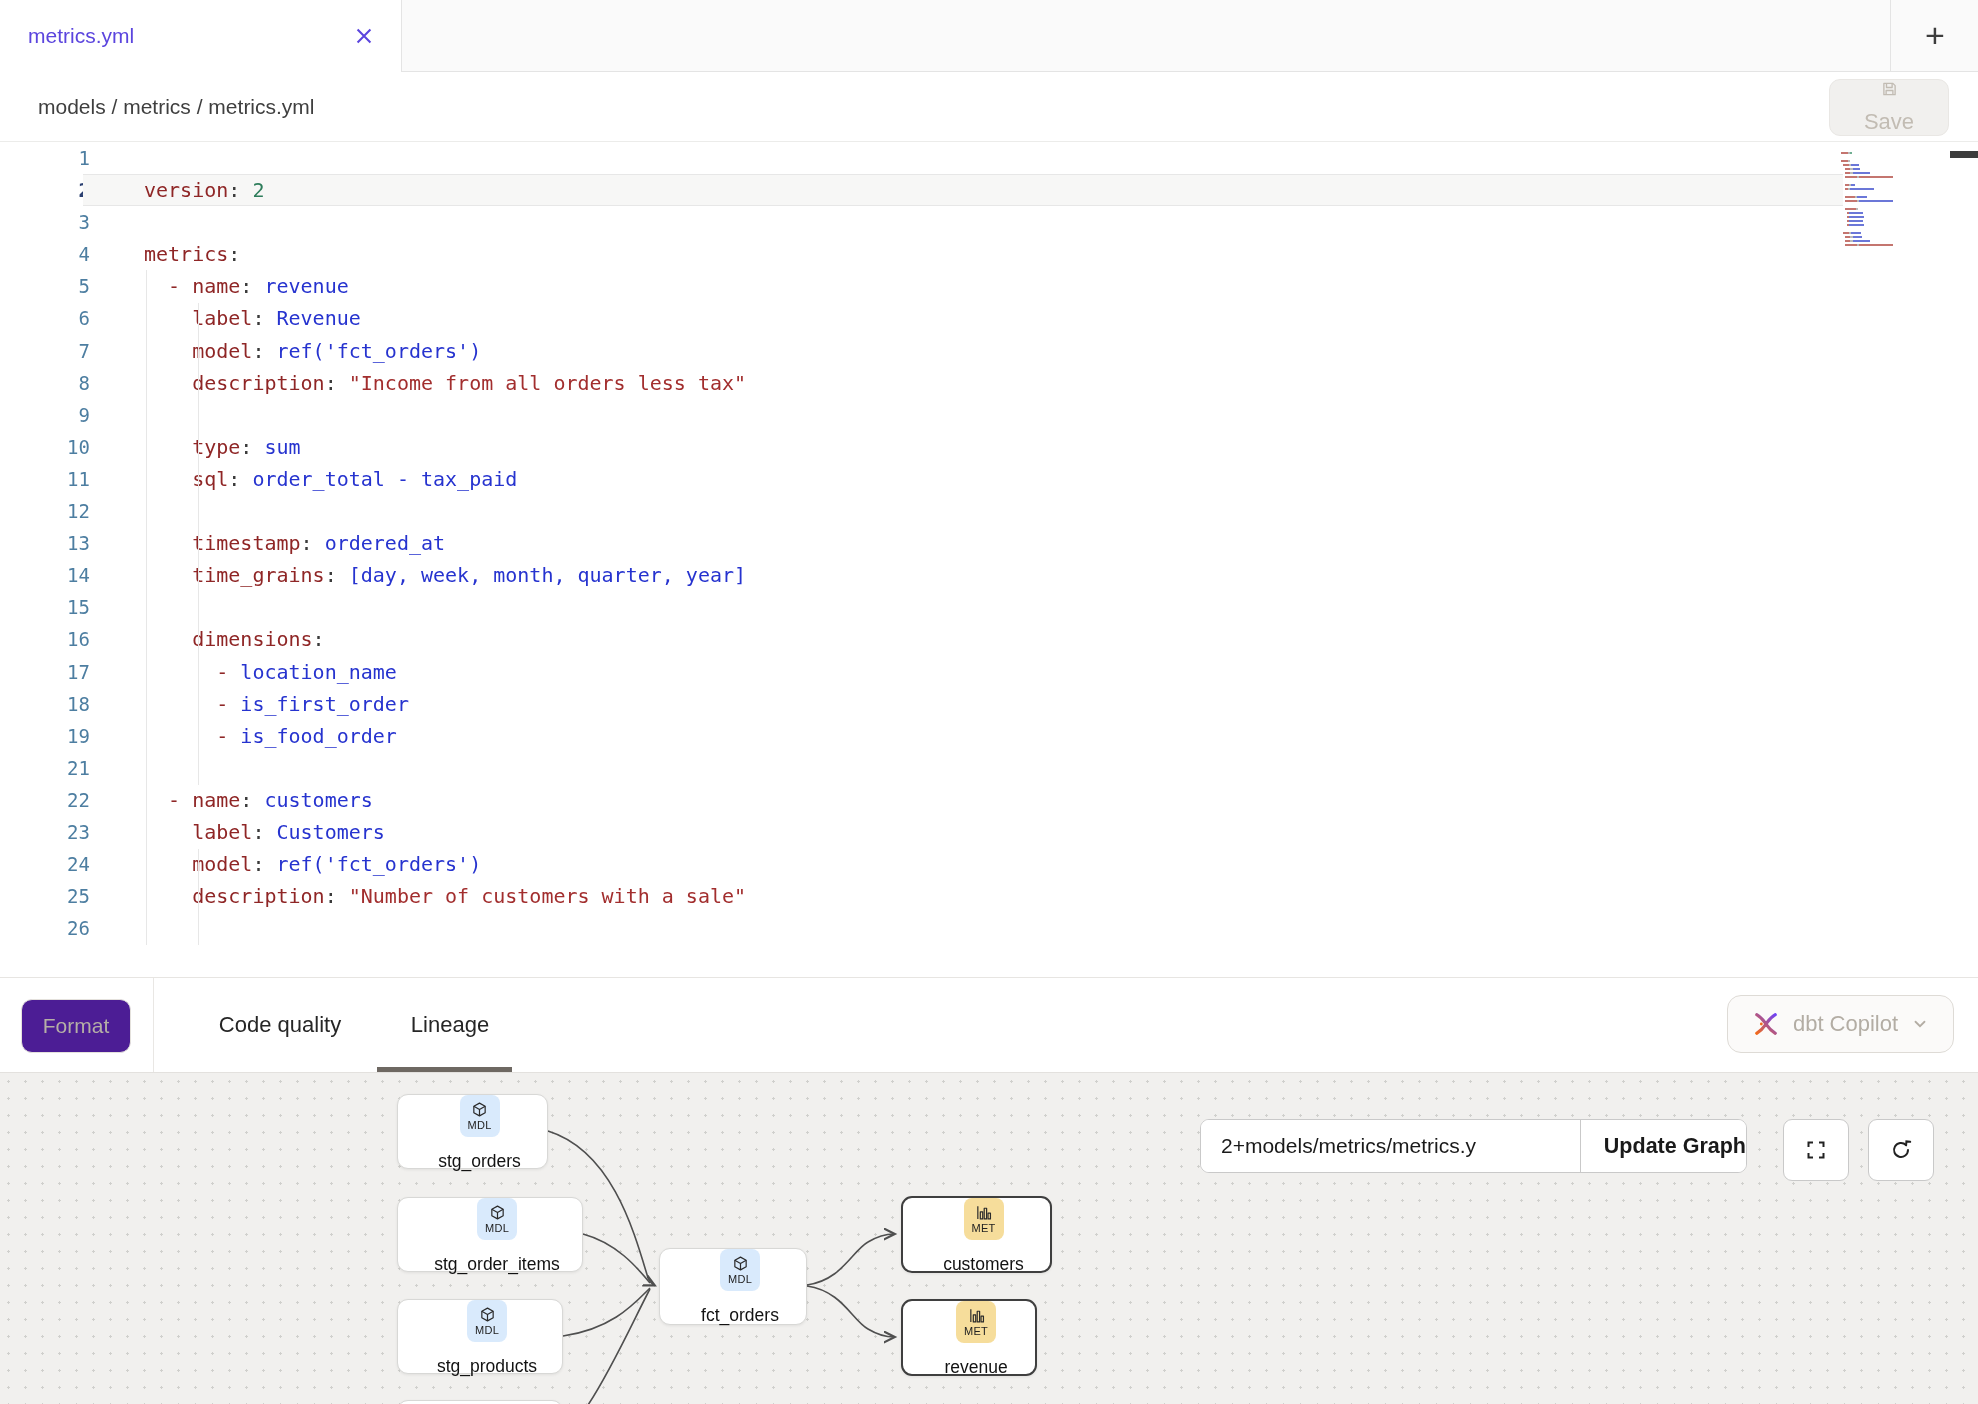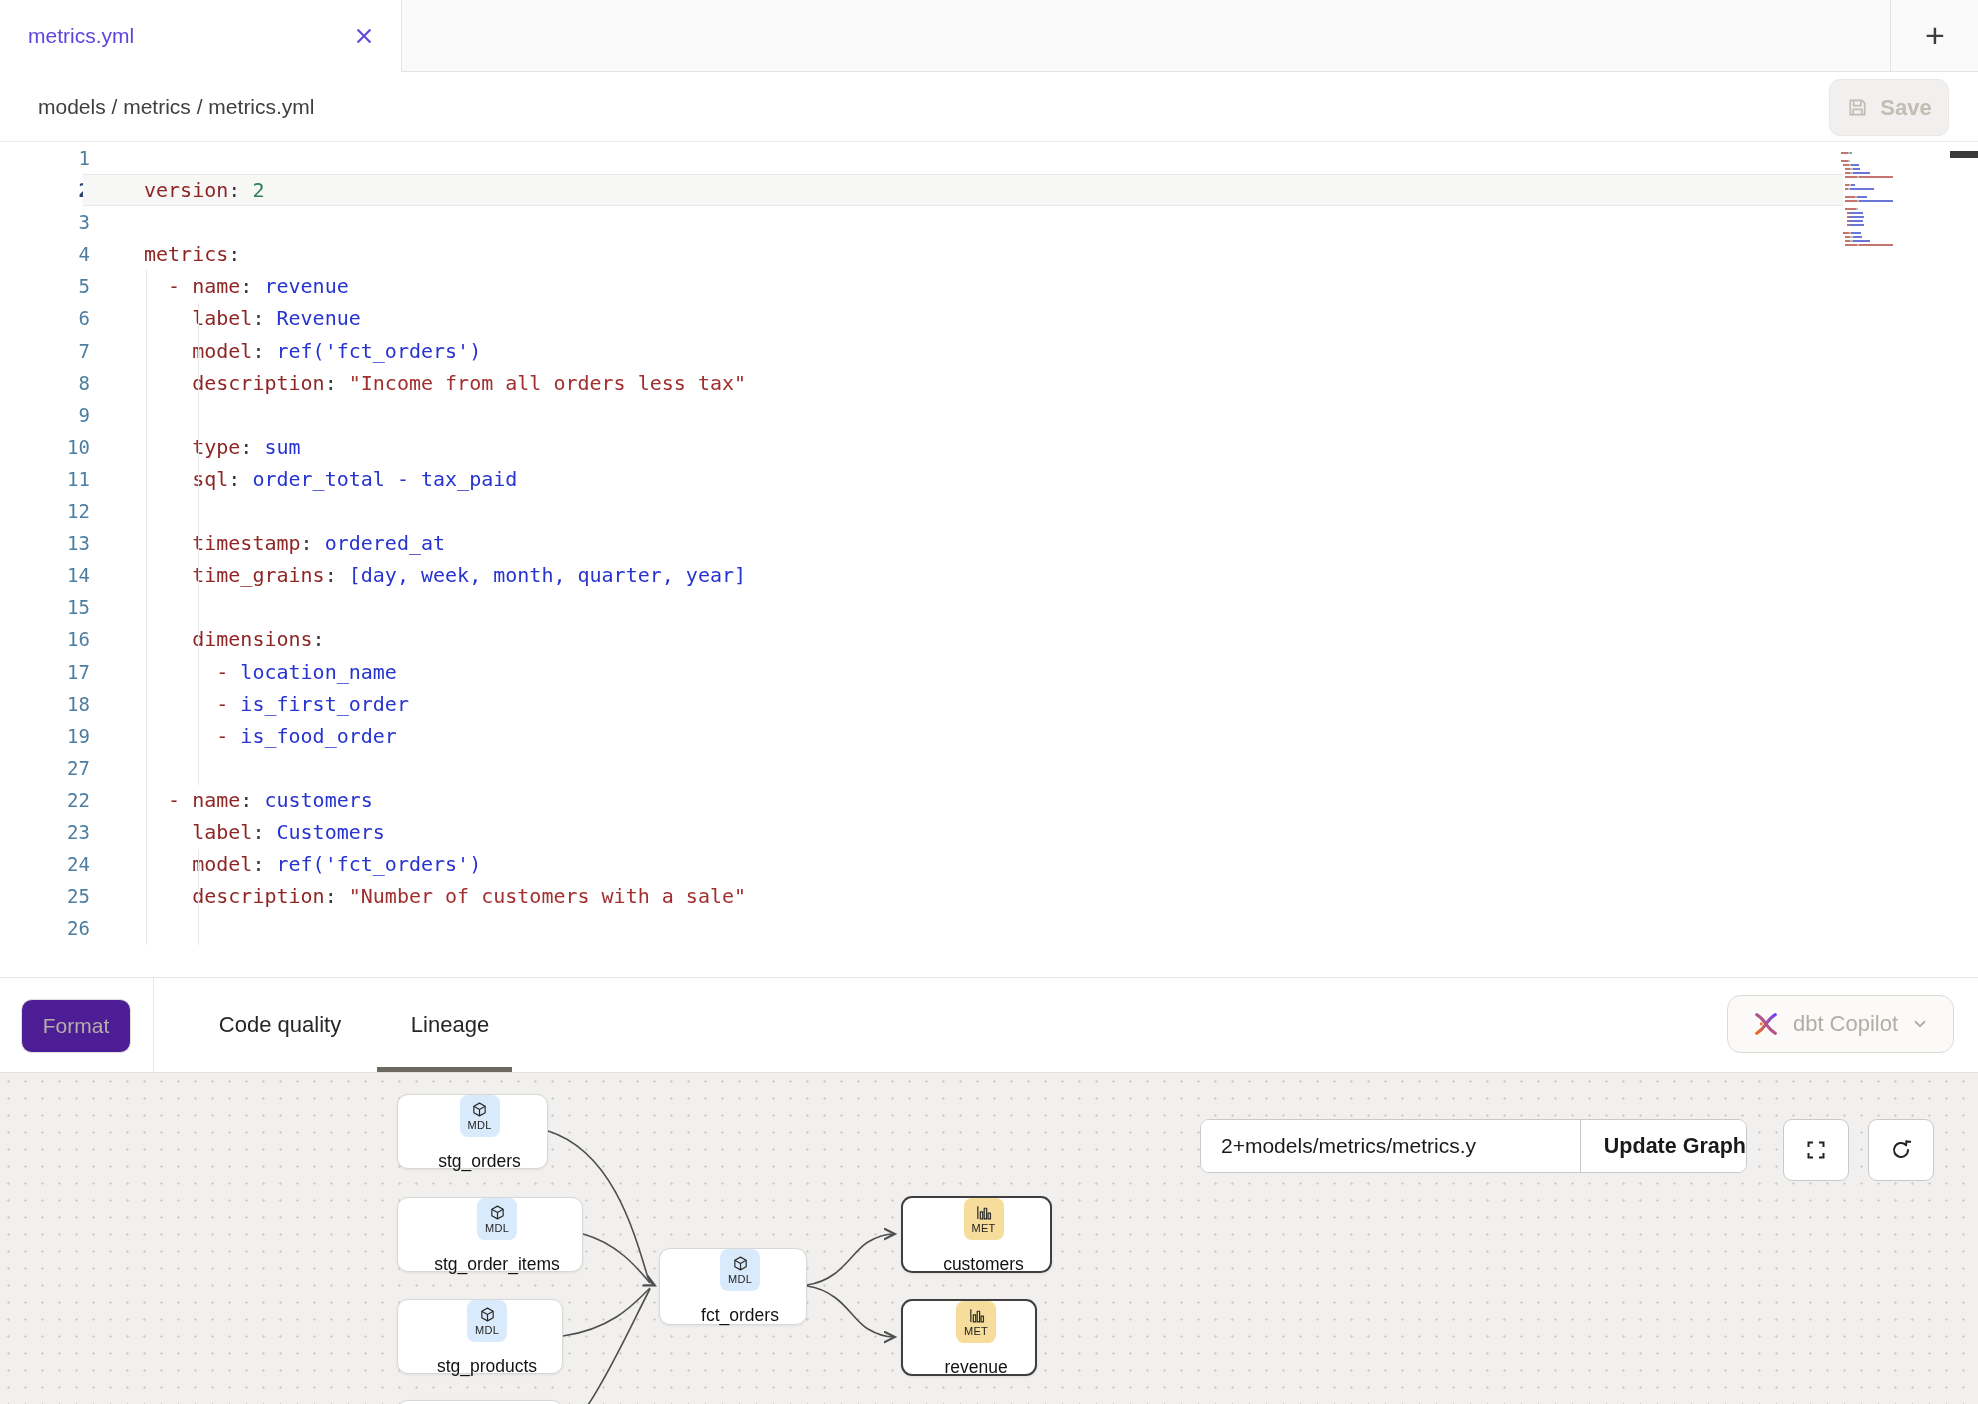--- a/index.html
+++ b/index.html
@@ -15,21 +15,21 @@
   .tab-close{width:22px;height:22px;display:flex;align-items:center;justify-content:center;cursor:pointer;}
   .newtab{position:absolute;left:1890px;top:0;width:88px;height:71px;border-left:1px solid #e4e4e4;
           display:flex;align-items:center;justify-content:center;font-size:34px;font-weight:300;color:#3d3d3d;}
   
   .crumbrow{position:absolute;left:0;top:72px;width:1978px;height:70px;background:#fff;
             border-bottom:1px solid #ececea;box-sizing:border-box;}
   .crumb{position:absolute;left:38px;top:0;height:70px;display:flex;align-items:center;
          font-size:21px;color:#3f3f3f;}
   .savebtn{position:absolute;left:1829px;top:7px;width:120px;height:57px;border-radius:11px;
            background:#f1f0ee;border:1px solid #e9e7e4;display:flex;align-items:center;justify-content:center;
-           gap:11px;color:#c2bcb3;font-size:22px;font-weight:700;box-sizing:border-box;}
+           gap:11px;color:#c2bcb3;font-size:22px;font-weight:400;box-sizing:border-box;flex-direction:column;}
   
   .editor{position:absolute;left:0;top:142px;width:1978px;height:835px;background:#fff;
           font-family:"DejaVu Sans Mono",monospace;font-size:20px;}
   .cl{display:flex;height:32.1px;line-height:32.1px;white-space:pre;}
   .ln{width:90px;text-align:right;color:#4d7ea1;flex:0 0 auto;font-size:19px;}
   .cd{flex:1 1 auto;padding-left:54px;margin-right:135px;}
   .cl.active .ln{color:#2a3f70;font-weight:700;}
   .cl.active .cd{background:#f7f7f6;box-shadow:inset 0 1px 0 #e7e7e7, inset 0 -1px 0 #e7e7e7;
                  margin-left:-7px;padding-left:61px;}
   .tk-k{color:#8f2626;}.tk-s{color:#a22e2e;}.tk-d{color:#8f2626;}
@@ -137,21 +137,21 @@
         <div class="cl"><span class="ln">10</span><span class="cd"><span class="tk-t">    </span><span class="tk-k">type</span><span class="tk-p">: </span><span class="tk-v">sum</span></span></div>
         <div class="cl"><span class="ln">11</span><span class="cd"><span class="tk-t">    </span><span class="tk-k">sql</span><span class="tk-p">: </span><span class="tk-v">order_total - tax_paid</span></span></div>
         <div class="cl"><span class="ln">12</span><span class="cd"></span></div>
         <div class="cl"><span class="ln">13</span><span class="cd"><span class="tk-t">    </span><span class="tk-k">timestamp</span><span class="tk-p">: </span><span class="tk-v">ordered_at</span></span></div>
         <div class="cl"><span class="ln">14</span><span class="cd"><span class="tk-t">    </span><span class="tk-k">time_grains</span><span class="tk-p">: </span><span class="tk-v">[day, week, month, quarter, year]</span></span></div>
         <div class="cl"><span class="ln">15</span><span class="cd"></span></div>
         <div class="cl"><span class="ln">16</span><span class="cd"><span class="tk-t">    </span><span class="tk-k">dimensions</span><span class="tk-p">:</span></span></div>
         <div class="cl"><span class="ln">17</span><span class="cd"><span class="tk-t">      </span><span class="tk-d">- </span><span class="tk-v">location_name</span></span></div>
         <div class="cl"><span class="ln">18</span><span class="cd"><span class="tk-t">      </span><span class="tk-d">- </span><span class="tk-v">is_first_order</span></span></div>
         <div class="cl"><span class="ln">19</span><span class="cd"><span class="tk-t">      </span><span class="tk-d">- </span><span class="tk-v">is_food_order</span></span></div>
-        <div class="cl"><span class="ln">27</span><span class="cd"></span></div>
+        <div class="cl"><span class="ln">21</span><span class="cd"></span></div>
         <div class="cl"><span class="ln">22</span><span class="cd"><span class="tk-t">  </span><span class="tk-d">- </span><span class="tk-k">name</span><span class="tk-p">: </span><span class="tk-v">customers</span></span></div>
         <div class="cl"><span class="ln">23</span><span class="cd"><span class="tk-t">    </span><span class="tk-k">label</span><span class="tk-p">: </span><span class="tk-v">Customers</span></span></div>
         <div class="cl"><span class="ln">24</span><span class="cd"><span class="tk-t">    </span><span class="tk-k">model</span><span class="tk-p">: </span><span class="tk-v">ref('fct_orders')</span></span></div>
         <div class="cl"><span class="ln">25</span><span class="cd"><span class="tk-t">    </span><span class="tk-k">description</span><span class="tk-p">: </span><span class="tk-s">"Number of customers with a sale"</span></span></div>
         <div class="cl"><span class="ln">26</span><span class="cd"></span></div>
       </div>
     <div class="guide" style="left:146px;top:128px;height:675px;"></div>
     <div class="guide" style="left:198px;top:161px;height:482px;"></div>
     <div class="guide" style="left:198px;top:707px;height:96px;"></div>
     <div class="minimap" id="minimap">

